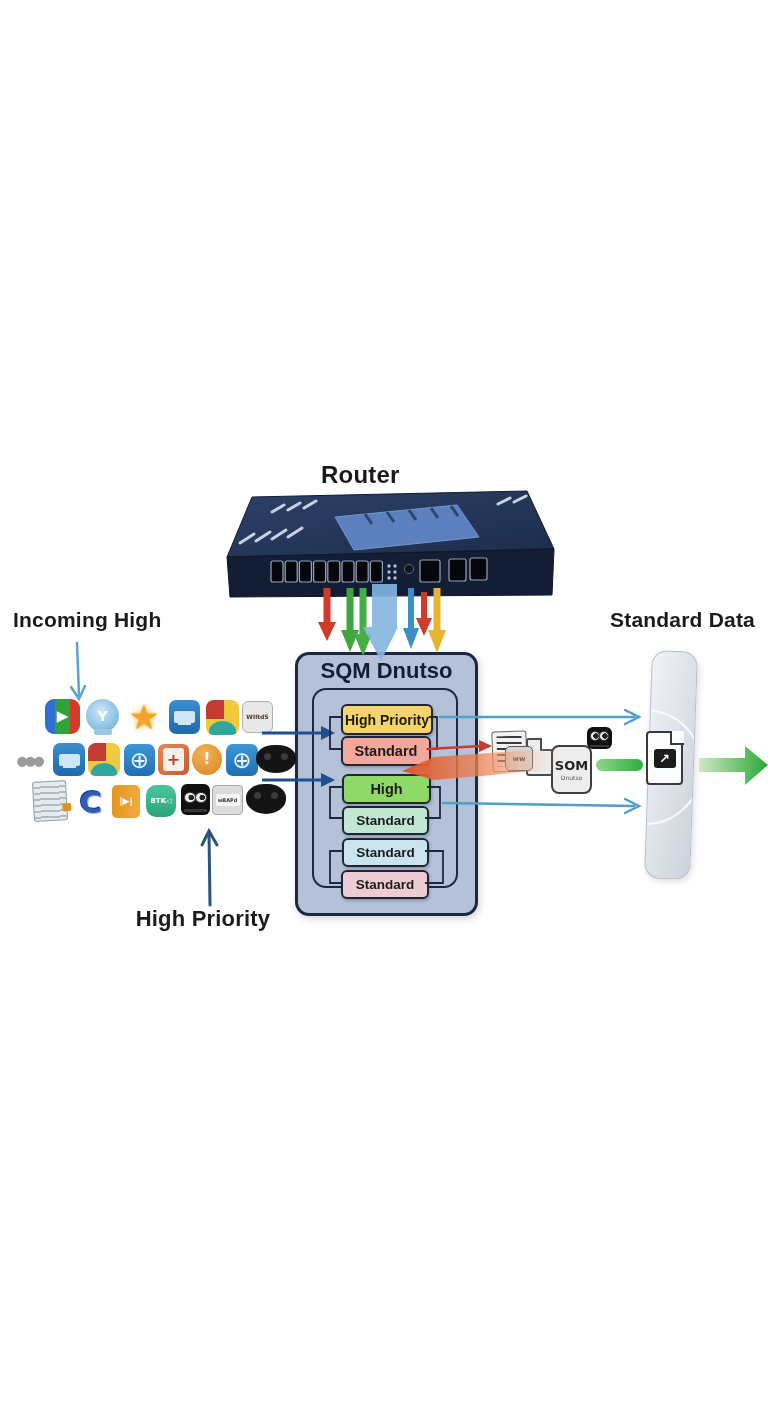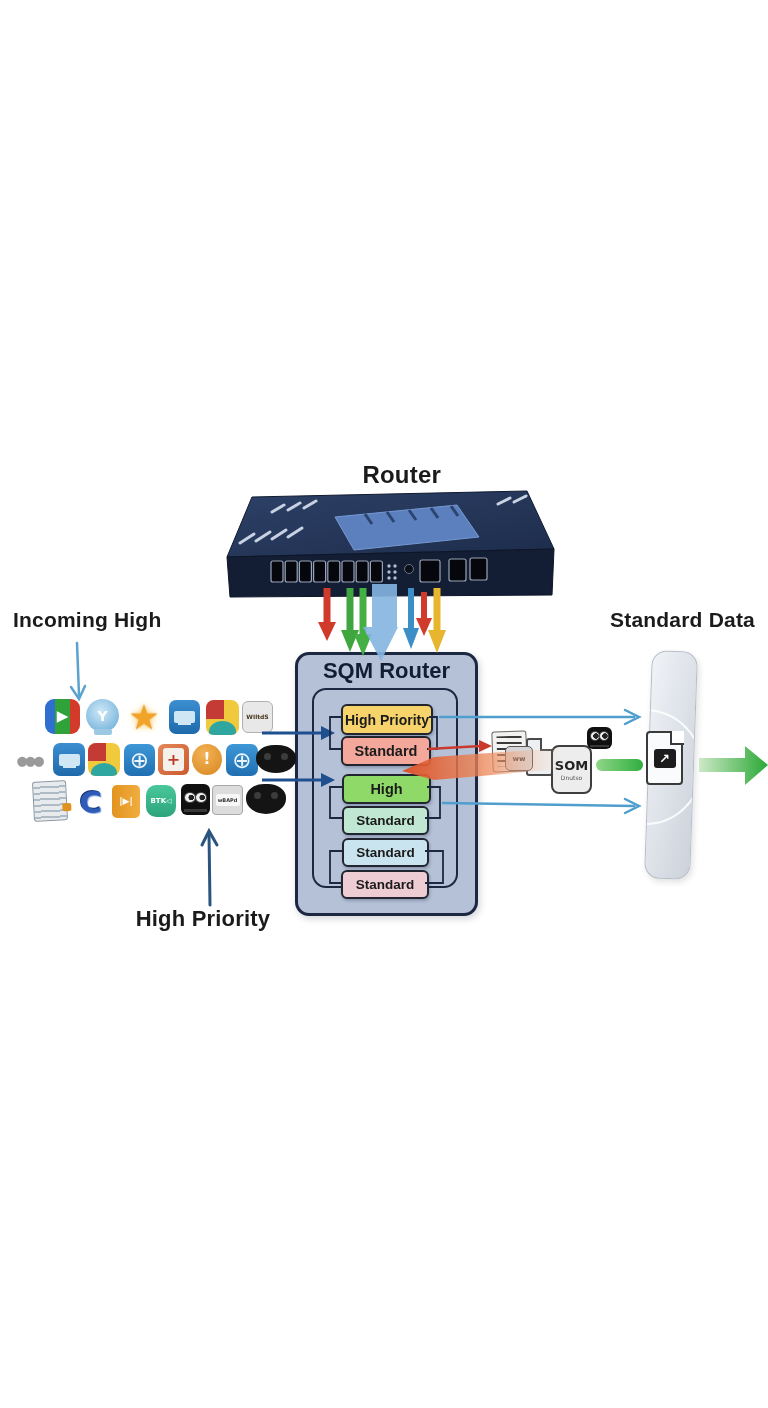--- a/index.html
+++ b/index.html
@@ -1,20 +1,20 @@
 <!DOCTYPE html>
 <html><head>
 <meta charset="utf-8">
 <style>
   html,body{margin:0;padding:0;background:#ffffff;}
   .page{position:relative;width:768px;height:1408px;background:#ffffff;overflow:hidden;
         font-family:"Liberation Sans",sans-serif;}
   
   .lbl{position:absolute;font-weight:bold;color:#1b1b1b;letter-spacing:.2px;}
-  .lbl-router{left:321px;top:461px;width:120px;text-align:right;font-size:24px;}
+  .lbl-router{left:321px;top:461px;width:120px;text-align:left;font-size:24px;}
   .lbl-in{left:13px;top:608px;width:150px;font-size:21px;}
   .lbl-out{left:610px;top:608px;width:158px;font-size:21px;}
   .lbl-hp{left:128px;top:906px;width:150px;text-align:center;font-size:22px;}
   
   .sqm{position:absolute;left:295px;top:652px;width:177px;height:258px;background:#b4c1d7;
        border:3px solid #1c2742;border-radius:14px;z-index:1;box-shadow:2px 3px 7px rgba(20,30,60,.18);}
   .sqm-title{position:absolute;left:295px;top:658px;width:183px;text-align:center;
        font-size:22px;font-weight:bold;color:#121c33;z-index:2;}
   .sqm-inner{position:absolute;left:312px;top:688px;width:142px;height:196px;
        border:2.5px solid #1c2742;border-radius:14px;z-index:1;}
@@ -114,21 +114,21 @@
 <body>
 
 <div class="page">
 
   <div class="lbl lbl-router">Router</div>
   <div class="lbl lbl-in">Incoming High</div>
   <div class="lbl lbl-out">Standard Data</div>
   <div class="lbl lbl-hp">High Priority</div>
 
   <div class="sqm"></div>
-  <div class="sqm-title">SQM Router</div>
+  <div class="sqm-title">SQM Dnutso</div>
   <div class="sqm-inner"></div>
   <div class="qbox q0">High Priority</div>
   <div class="qbox q1">Standard</div>
   <div class="qbox q2">High</div>
   <div class="qbox q3">Standard</div>
   <div class="qbox q4">Standard</div>
   <div class="qbox q5">Standard</div>
 
   <div class="icn ic-play" style="left:45px;top:699px;">
     <span class="g">▶</span>

